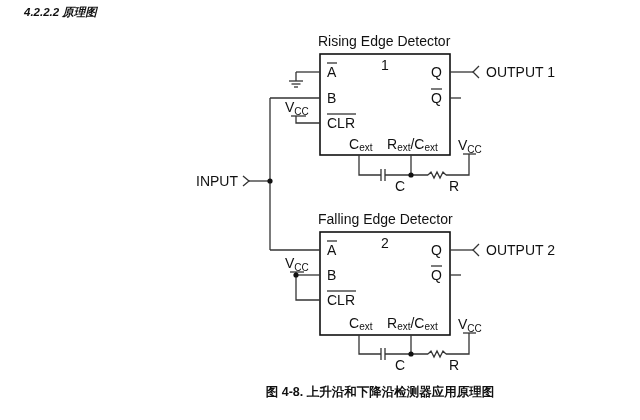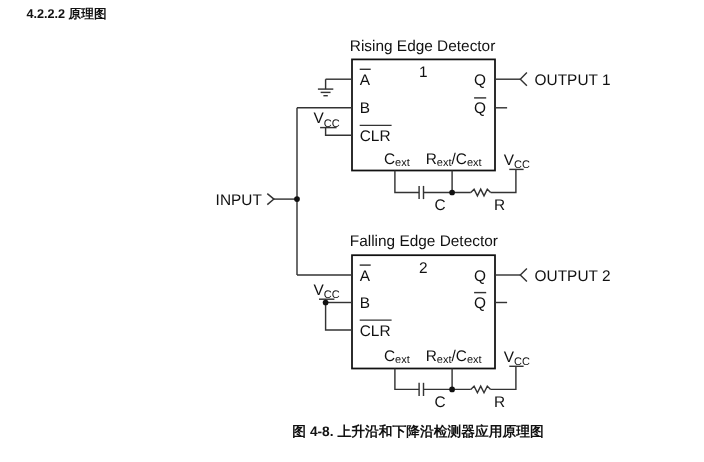--- a/index.html
+++ b/index.html
@@ -1,19 +1,19 @@
 <!DOCTYPE html>
 <html><head>
   <meta charset="utf-8">
   <style>
     html, body { margin: 0; padding: 0; background: #ffffff; }
     body { width: 640px; height: 420px; position: relative; overflow: hidden; }
     .heading {
       position: absolute; left: 24px; top: 5px;
-      font-family: "Liberation Sans", sans-serif; font-weight: bold; 
+      font-family: "Liberation Sans", sans-serif; font-weight: bold; font-style: italic;
       font-size: 11.5px; color: #111;
     }
     .caption {
       position: absolute; left: 0; width: 760px; top: 384px; text-align: center;
       font-family: "Liberation Sans", sans-serif; font-weight: bold;
       font-size: 12.5px; color: #111;
     }
     svg { position: absolute; left: 0; top: 0; }
     svg text { font-family: "Liberation Sans", sans-serif; fill: #111; }
     .lbl { font-size: 14px; }

